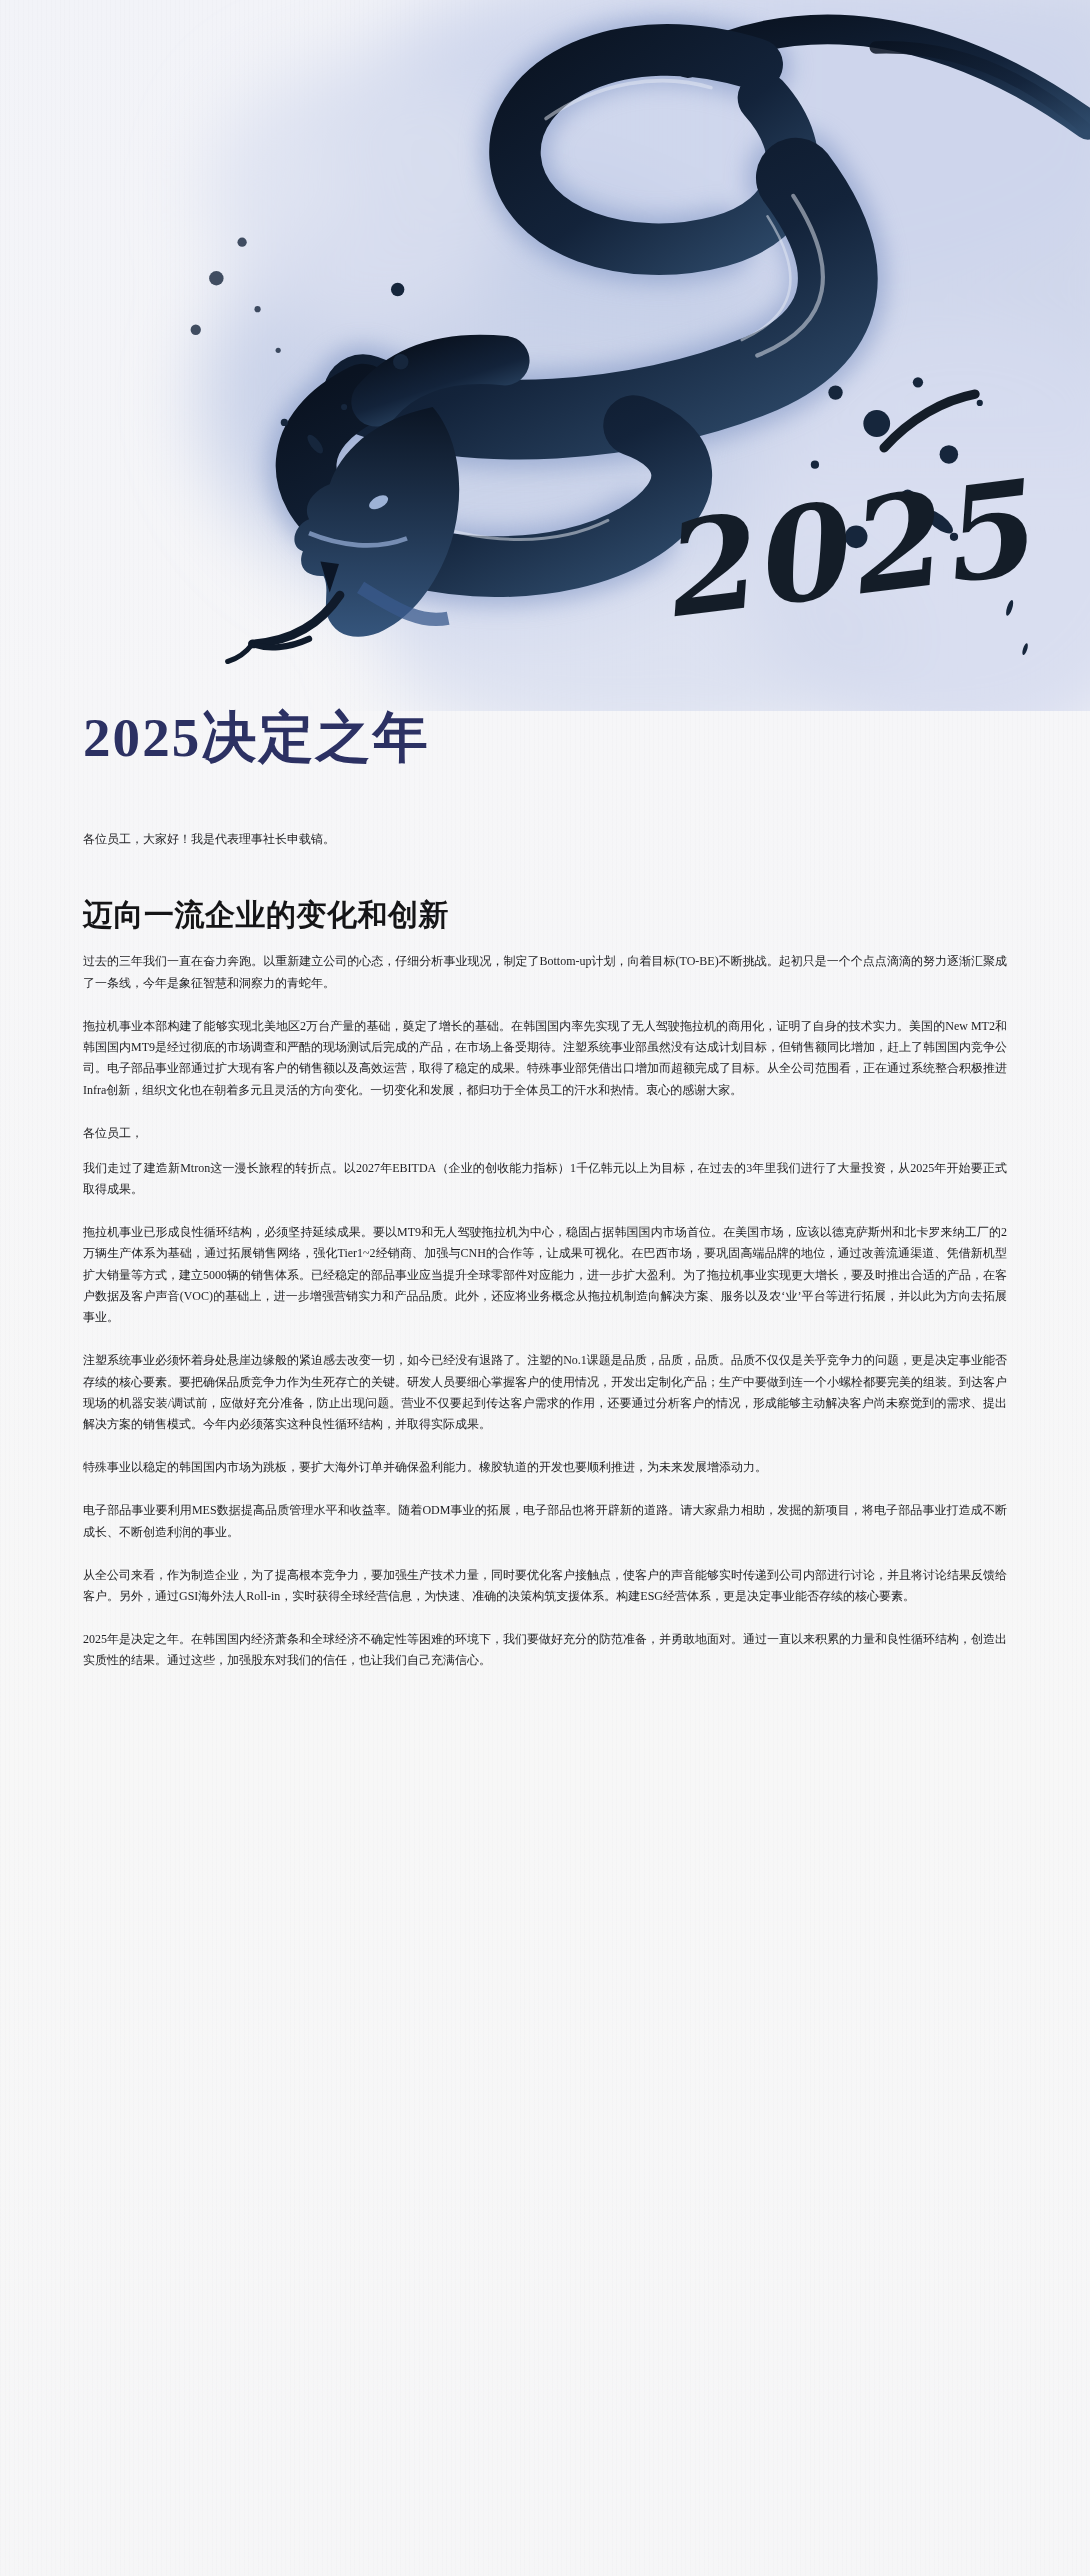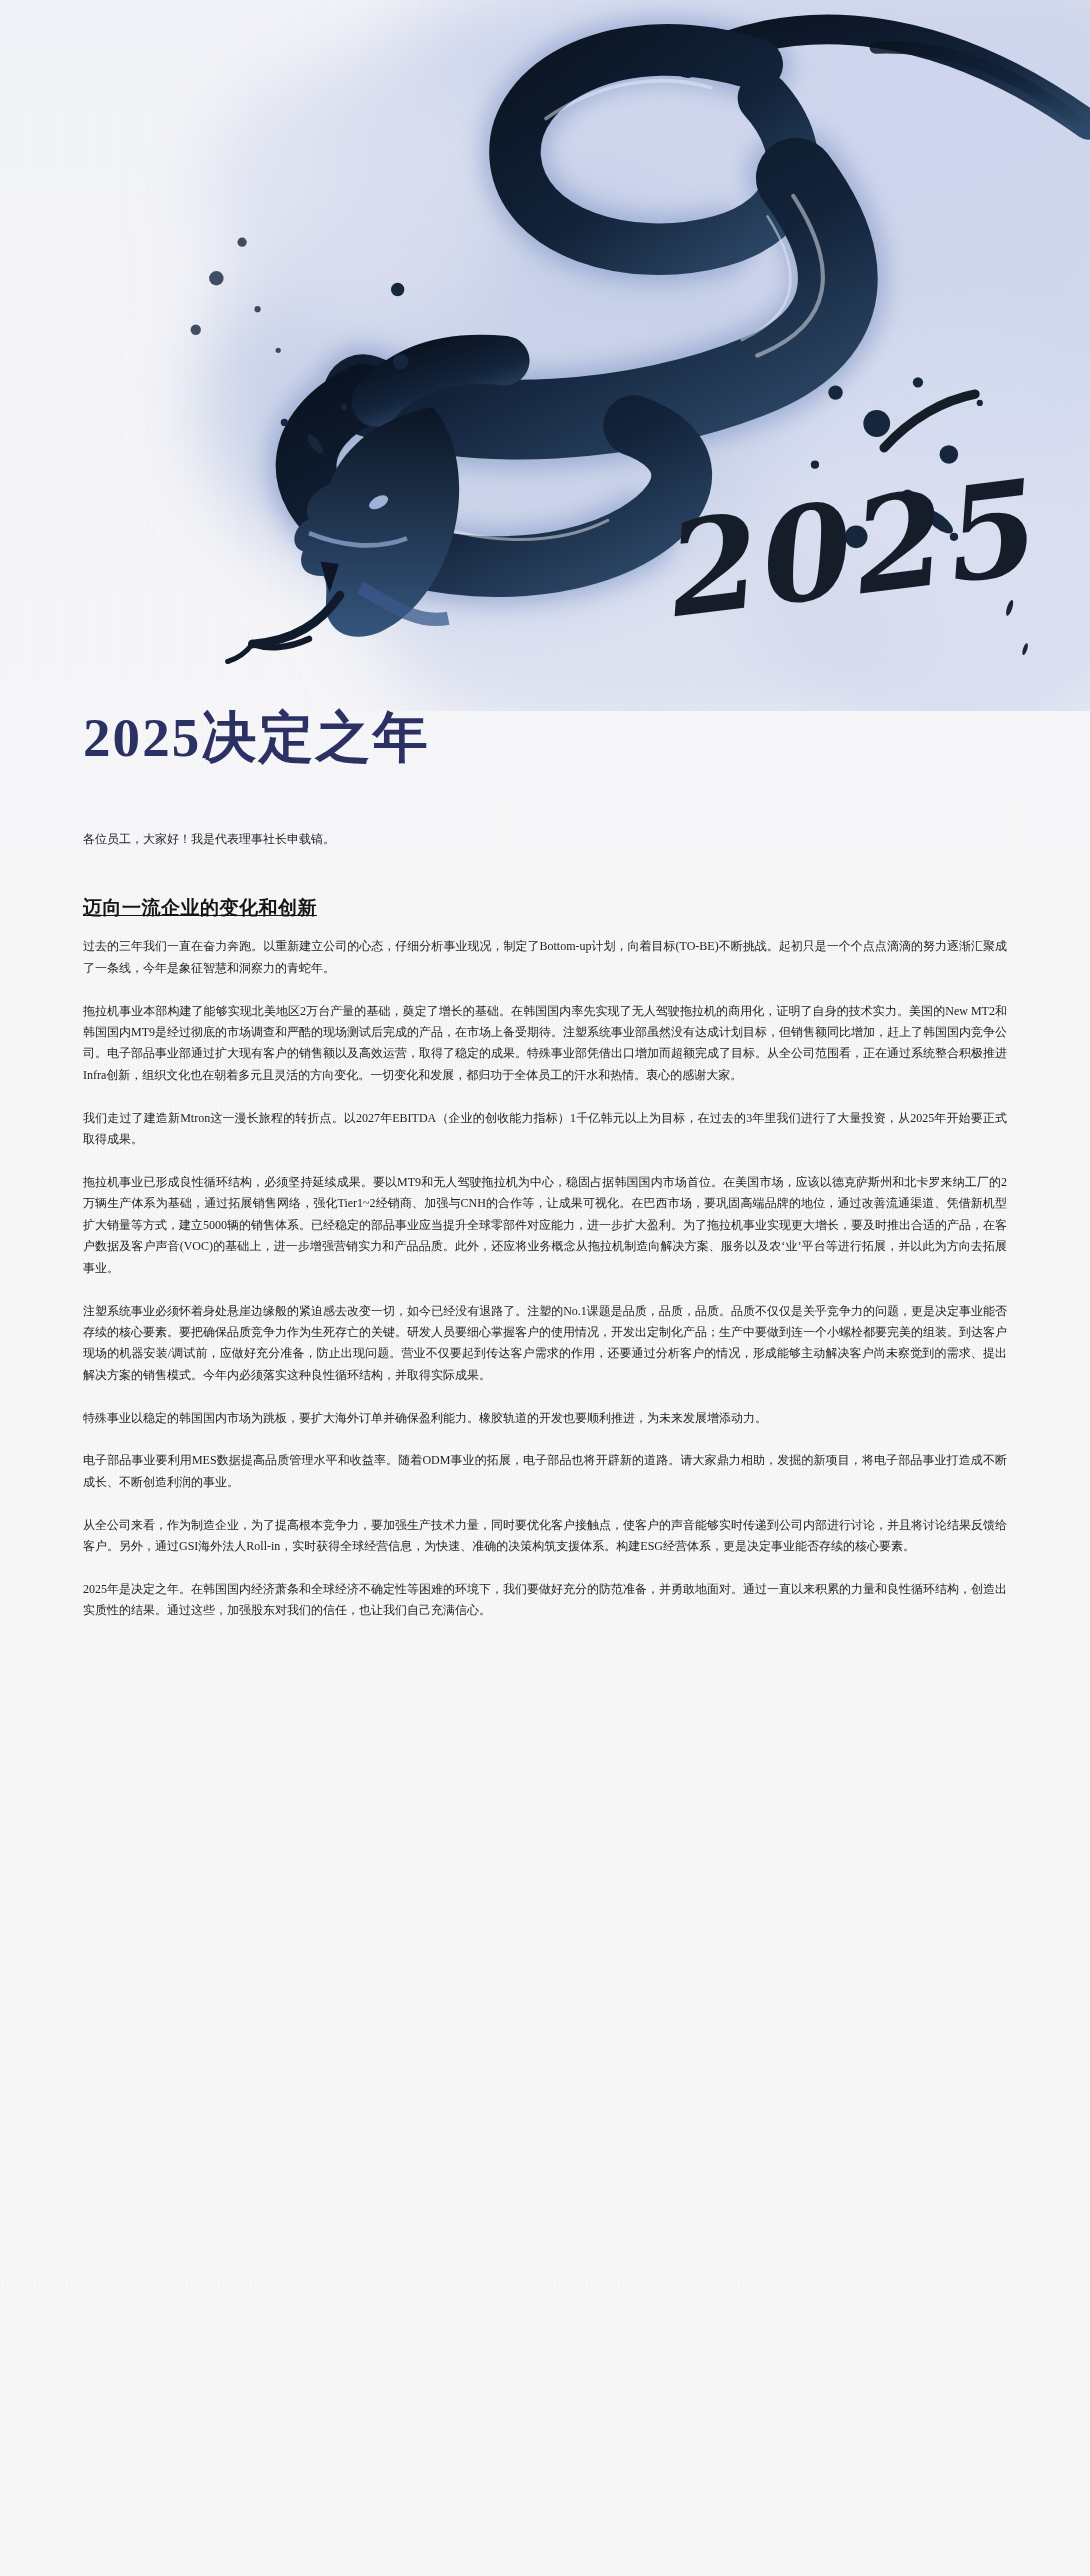--- a/index.html
+++ b/index.html
@@ -23,22 +23,22 @@
   .doc-title{
     font-size:55px;line-height:1.12;font-weight:700;
     color:#2c3163;letter-spacing:2.1px;margin:8px 0 60px 0;
   }
   .para{
     font-size:12px;line-height:1.78;margin:0 0 21.6px 0;
     text-align:justify;color:#1d1d20;
   }
   .greeting{margin-bottom:4.1px;}
   .section-heading{
-    font-size:19px;font-weight:700;color:#151517;
-    margin:45px 0 15.5px 0;letter-spacing:0.5px;text-decoration:underline;
+    font-size:30px;font-weight:700;color:#151517;
+    margin:45px 0 15.5px 0;letter-spacing:0.5px;
   }
   .salutation{margin-bottom:13.4px;}
 </style>
 </head>
 <body>
 
 <div class="page">
 
   <svg class="art" viewBox="0 0 2116 1380" aria-hidden="true">
     <defs>
@@ -146,20 +146,21 @@
   <div class="content">
 
     <h1 class="doc-title">2025决定之年</h1>
 
     <p class="para greeting">各位员工，大家好！我是代表理事社长申载镐。</p>
 
     <h2 class="section-heading">迈向一流企业的变化和创新</h2>
     <p class="para">过去的三年我们一直在奋力奔跑。以重新建立公司的心态，仔细分析事业现况，制定了Bottom-up计划，向着目标(TO-BE)不断挑战。起初只是一个个点点滴滴的努力逐渐汇聚成了一条线，今年是象征智慧和洞察力的青蛇年。</p>
     <p class="para">拖拉机事业本部构建了能够实现北美地区2万台产量的基础，奠定了增长的基础。在韩国国内率先实现了无人驾驶拖拉机的商用化，证明了自身的技术实力。美国的New MT2和韩国国内MT9是经过彻底的市场调查和严酷的现场测试后完成的产品，在市场上备受期待。注塑系统事业部虽然没有达成计划目标，但销售额同比增加，赶上了韩国国内竞争公司。电子部品事业部通过扩大现有客户的销售额以及高效运营，取得了稳定的成果。特殊事业部凭借出口增加而超额完成了目标。从全公司范围看，正在通过系统整合积极推进Infra创新，组织文化也在朝着多元且灵活的方向变化。一切变化和发展，都归功于全体员工的汗水和热情。衷心的感谢大家。</p>
 
+    <p class="para salutation">各位员工，</p>
     <p class="para">我们走过了建造新Mtron这一漫长旅程的转折点。以2027年EBITDA（企业的创收能力指标）1千亿韩元以上为目标，在过去的3年里我们进行了大量投资，从2025年开始要正式取得成果。</p>
     <p class="para">拖拉机事业已形成良性循环结构，必须坚持延续成果。要以MT9和无人驾驶拖拉机为中心，稳固占据韩国国内市场首位。在美国市场，应该以德克萨斯州和北卡罗来纳工厂的2万辆生产体系为基础，通过拓展销售网络，强化Tier1~2经销商、加强与CNH的合作等，让成果可视化。在巴西市场，要巩固高端品牌的地位，通过改善流通渠道、凭借新机型扩大销量等方式，建立5000辆的销售体系。已经稳定的部品事业应当提升全球零部件对应能力，进一步扩大盈利。为了拖拉机事业实现更大增长，要及时推出合适的产品，在客户数据及客户声音(VOC)的基础上，进一步增强营销实力和产品品质。此外，还应将业务概念从拖拉机制造向解决方案、服务以及农‘业’平台等进行拓展，并以此为方向去拓展事业。</p>
     <p class="para">注塑系统事业必须怀着身处悬崖边缘般的紧迫感去改变一切，如今已经没有退路了。注塑的No.1课题是品质，品质，品质。品质不仅仅是关乎竞争力的问题，更是决定事业能否存续的核心要素。要把确保品质竞争力作为生死存亡的关键。研发人员要细心掌握客户的使用情况，开发出定制化产品；生产中要做到连一个小螺栓都要完美的组装。到达客户现场的机器安装/调试前，应做好充分准备，防止出现问题。营业不仅要起到传达客户需求的作用，还要通过分析客户的情况，形成能够主动解决客户尚未察觉到的需求、提出解决方案的销售模式。今年内必须落实这种良性循环结构，并取得实际成果。</p>
     <p class="para">特殊事业以稳定的韩国国内市场为跳板，要扩大海外订单并确保盈利能力。橡胶轨道的开发也要顺利推进，为未来发展增添动力。</p>
     <p class="para">电子部品事业要利用MES数据提高品质管理水平和收益率。随着ODM事业的拓展，电子部品也将开辟新的道路。请大家鼎力相助，发掘的新项目，将电子部品事业打造成不断成长、不断创造利润的事业。</p>
     <p class="para">从全公司来看，作为制造企业，为了提高根本竞争力，要加强生产技术力量，同时要优化客户接触点，使客户的声音能够实时传递到公司内部进行讨论，并且将讨论结果反馈给客户。另外，通过GSI海外法人Roll-in，实时获得全球经营信息，为快速、准确的决策构筑支援体系。构建ESG经营体系，更是决定事业能否存续的核心要素。</p>
     <p class="para">2025年是决定之年。在韩国国内经济萧条和全球经济不确定性等困难的环境下，我们要做好充分的防范准备，并勇敢地面对。通过一直以来积累的力量和良性循环结构，创造出实质性的结果。通过这些，加强股东对我们的信任，也让我们自己充满信心。</p>
 
   </div>
 

